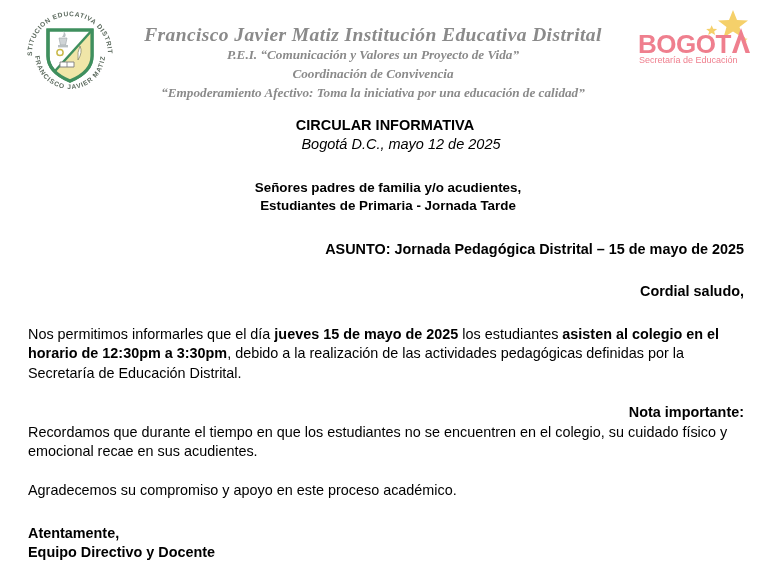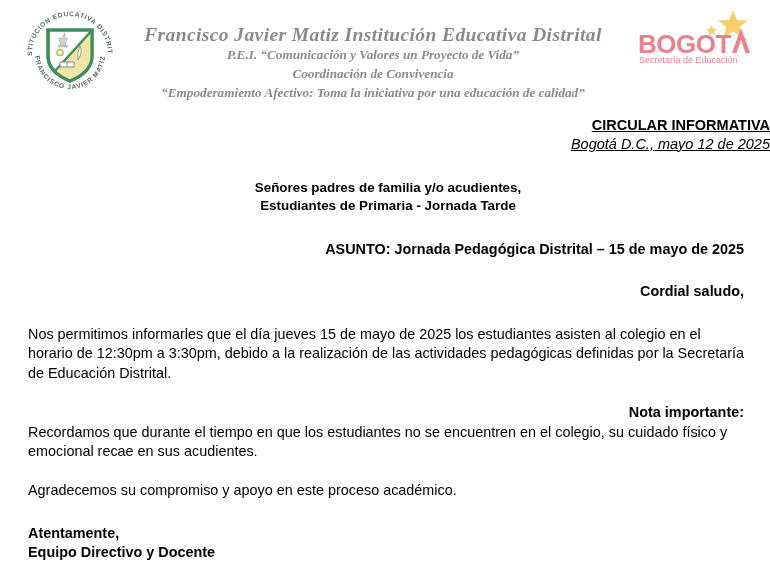--- a/index.html
+++ b/index.html
@@ -65,22 +65,21 @@
   .bogota-logo {
     position: absolute;
     right: 14px;
     top: 8px;
     width: 120px;
     height: 58px;
   }
 
   
   .center-block {
-    text-align: right;
-    text-decoration: underline;
+    text-align: center;
   }
   .doc-title {
     font-size: 14.5px;
     font-weight: bold;
     line-height: 1.28;
     margin-top: 8px;
   }
   .doc-date {
     font-size: 14.5px;
     font-style: italic;
@@ -107,21 +106,21 @@
     line-height: 1.35;
     margin: 0;
   }
   .para.bold {
     font-weight: bold;
     text-align: right;
   }
   .spacer-lg { height: 23px; }
   .spacer-md { height: 20px; }
 
-  b, strong { font-weight: normal; margin-top: 28px; }
+  b, strong { font-weight: bold; margin-top: 28px; }
 
   .signature .para { font-weight: bold; }
 </style>
 </head>
 <body>
 
 <div class="page">
 
   <div class="letterhead">
 

